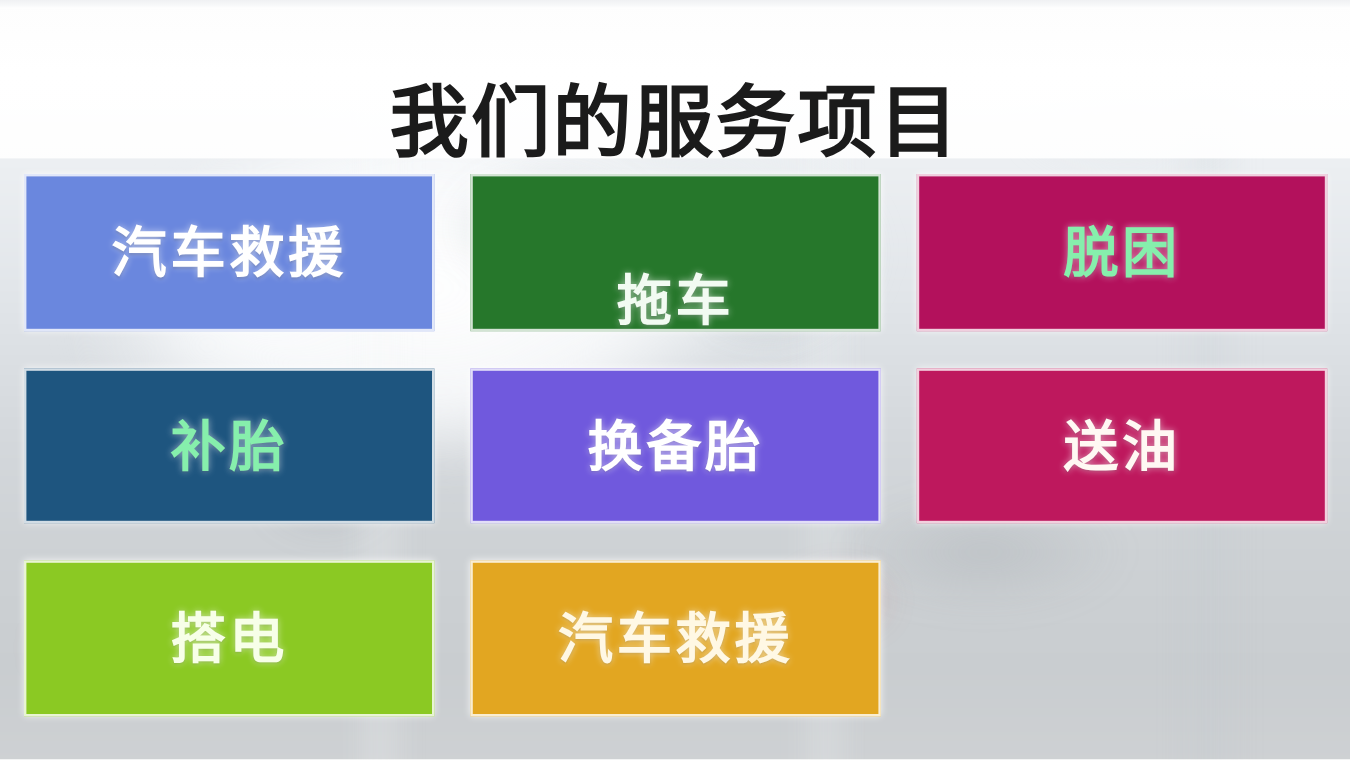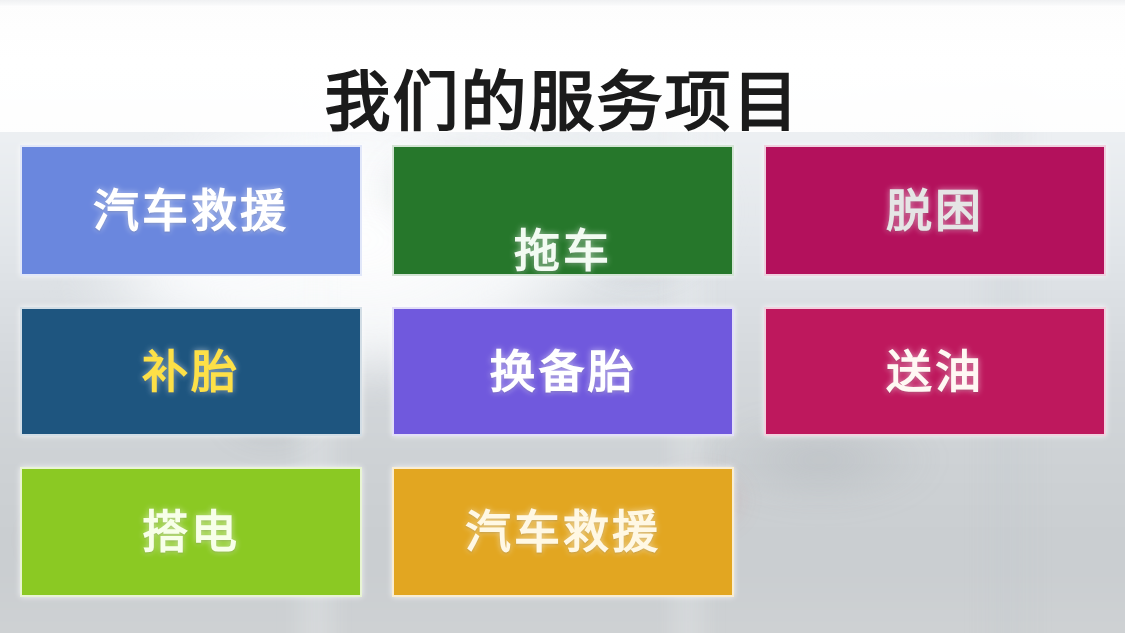--- a/index.html
+++ b/index.html
@@ -178,25 +178,25 @@
 
     <div class="tile" style="background: rgb(106, 135, 222);">
       <span class="tile-label" style="color: rgb(255, 255, 255);">汽车救援</span>
     </div>
 
     <div class="tile" style="background: rgb(38, 119, 43); align-items: flex-end;">
       <span class="tile-label" style="color: rgb(242, 251, 242);">拖车</span>
     </div>
 
     <div class="tile" style="background: rgb(179, 17, 92);">
-      <span class="tile-label" style="color: #e5e5e5;">脱困</span>
+      <span class="tile-label" style="color: #86efac;">脱困</span>
     </div>
 
     <div class="tile" style="background: rgb(30, 85, 127);">
-      <span class="tile-label" style="color: #fde047;">补胎</span>
+      <span class="tile-label" style="color: #86efac;">补胎</span>
     </div>
 
     <div class="tile" style="background: rgb(112, 89, 221);">
       <span class="tile-label" style="color: rgb(255, 255, 255);">换备胎</span>
     </div>
 
     <div class="tile" style="background: #be185d;">
       <span class="tile-label" style="color: rgb(255, 248, 243);">送油</span>
     </div>
 

